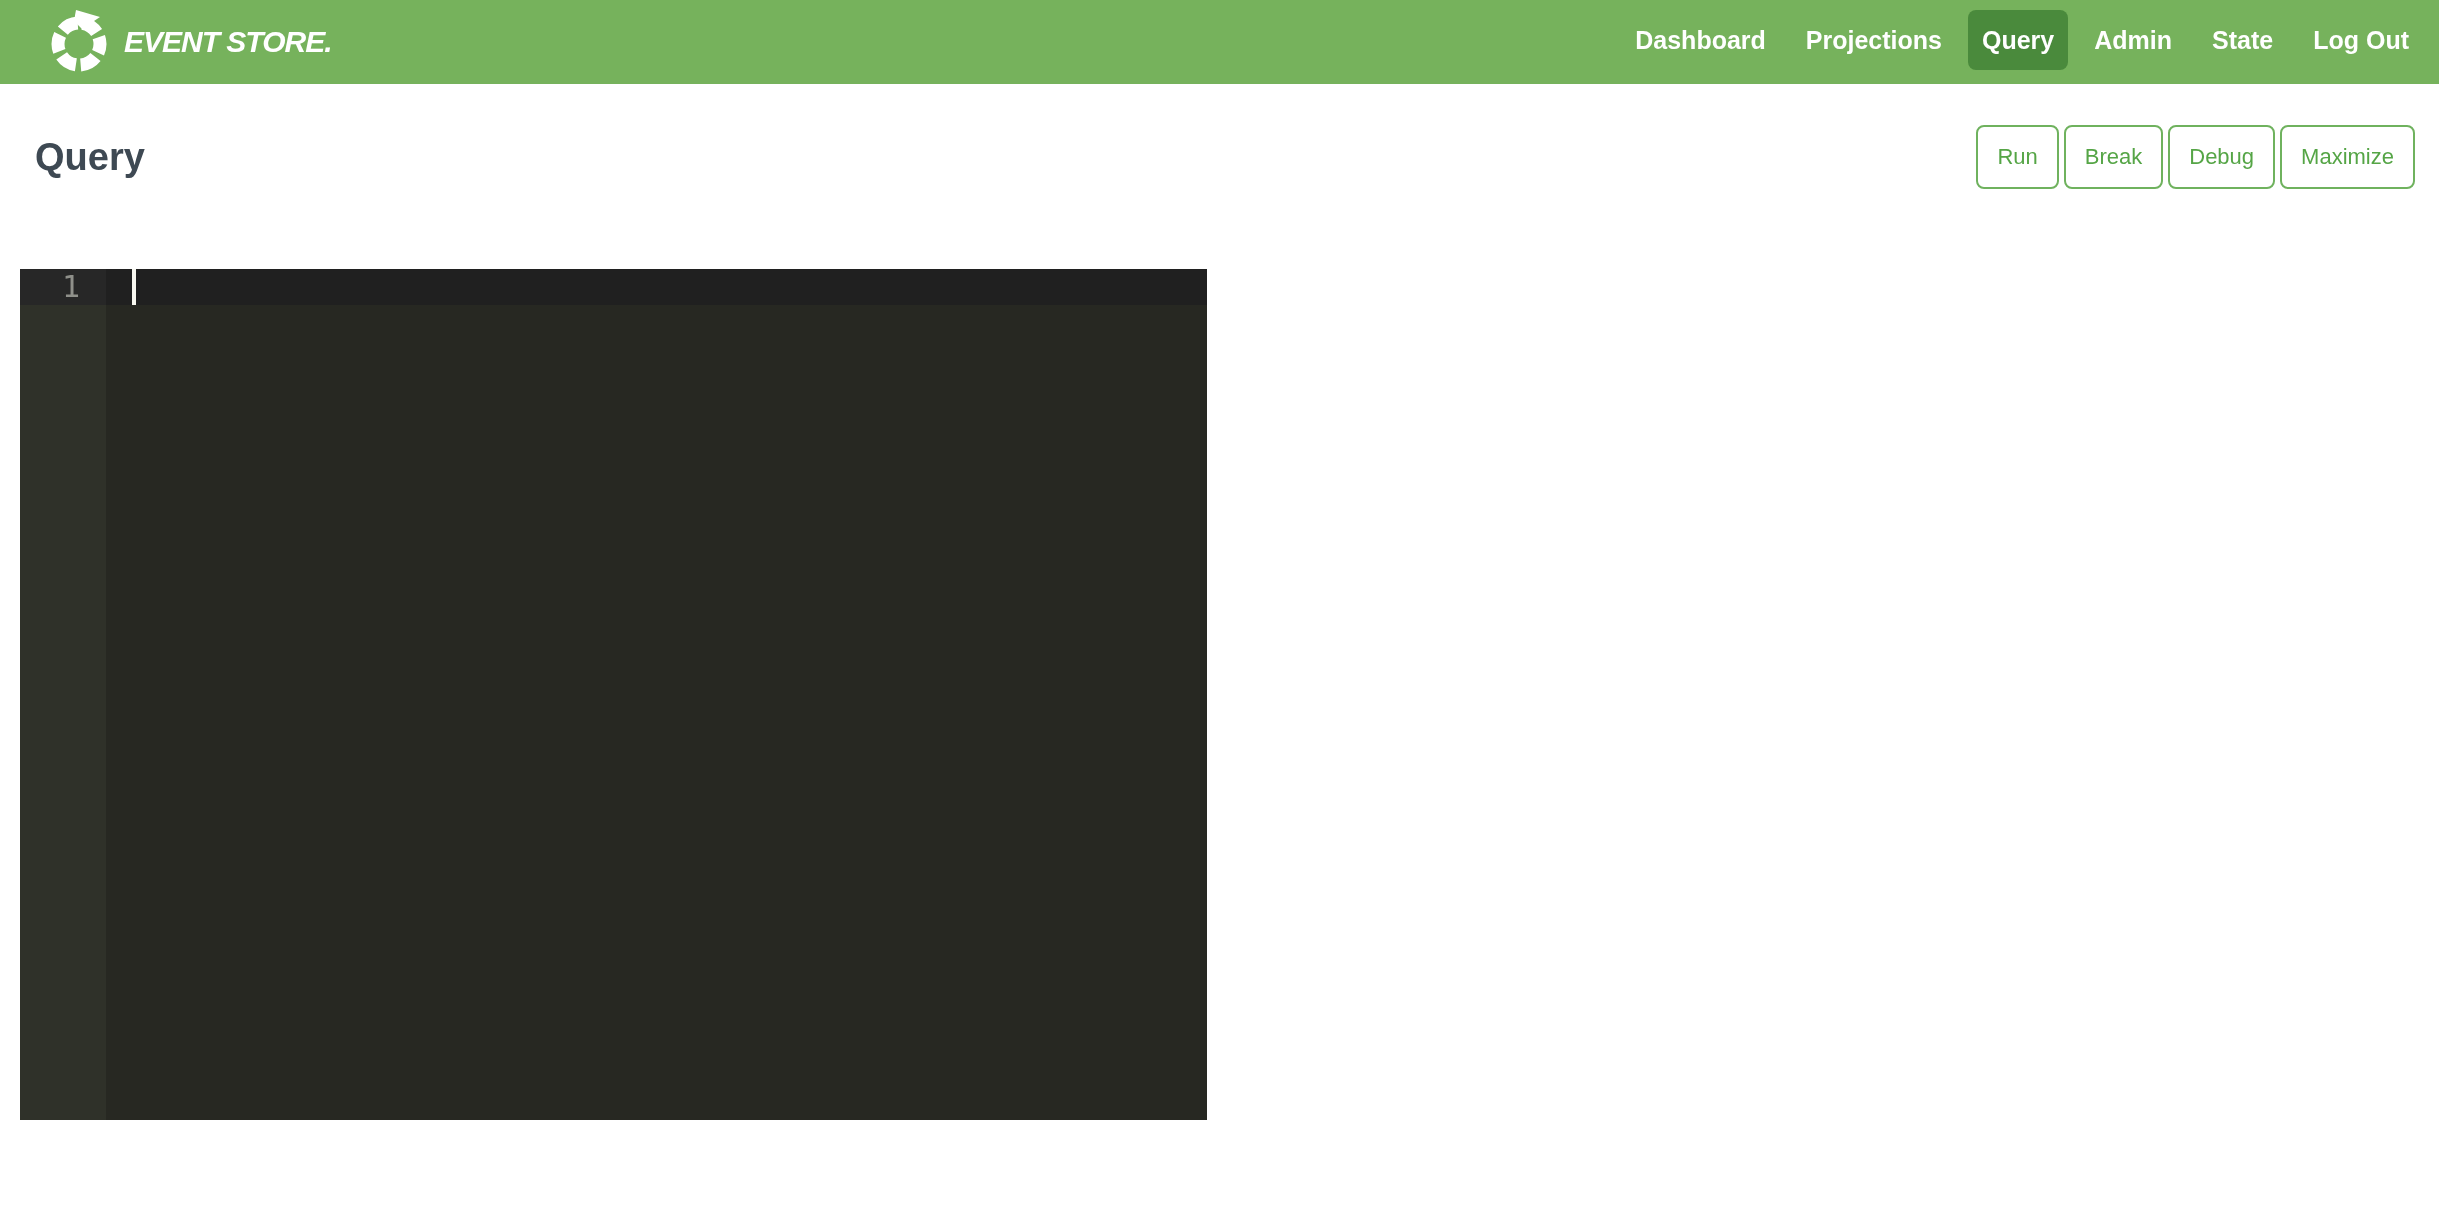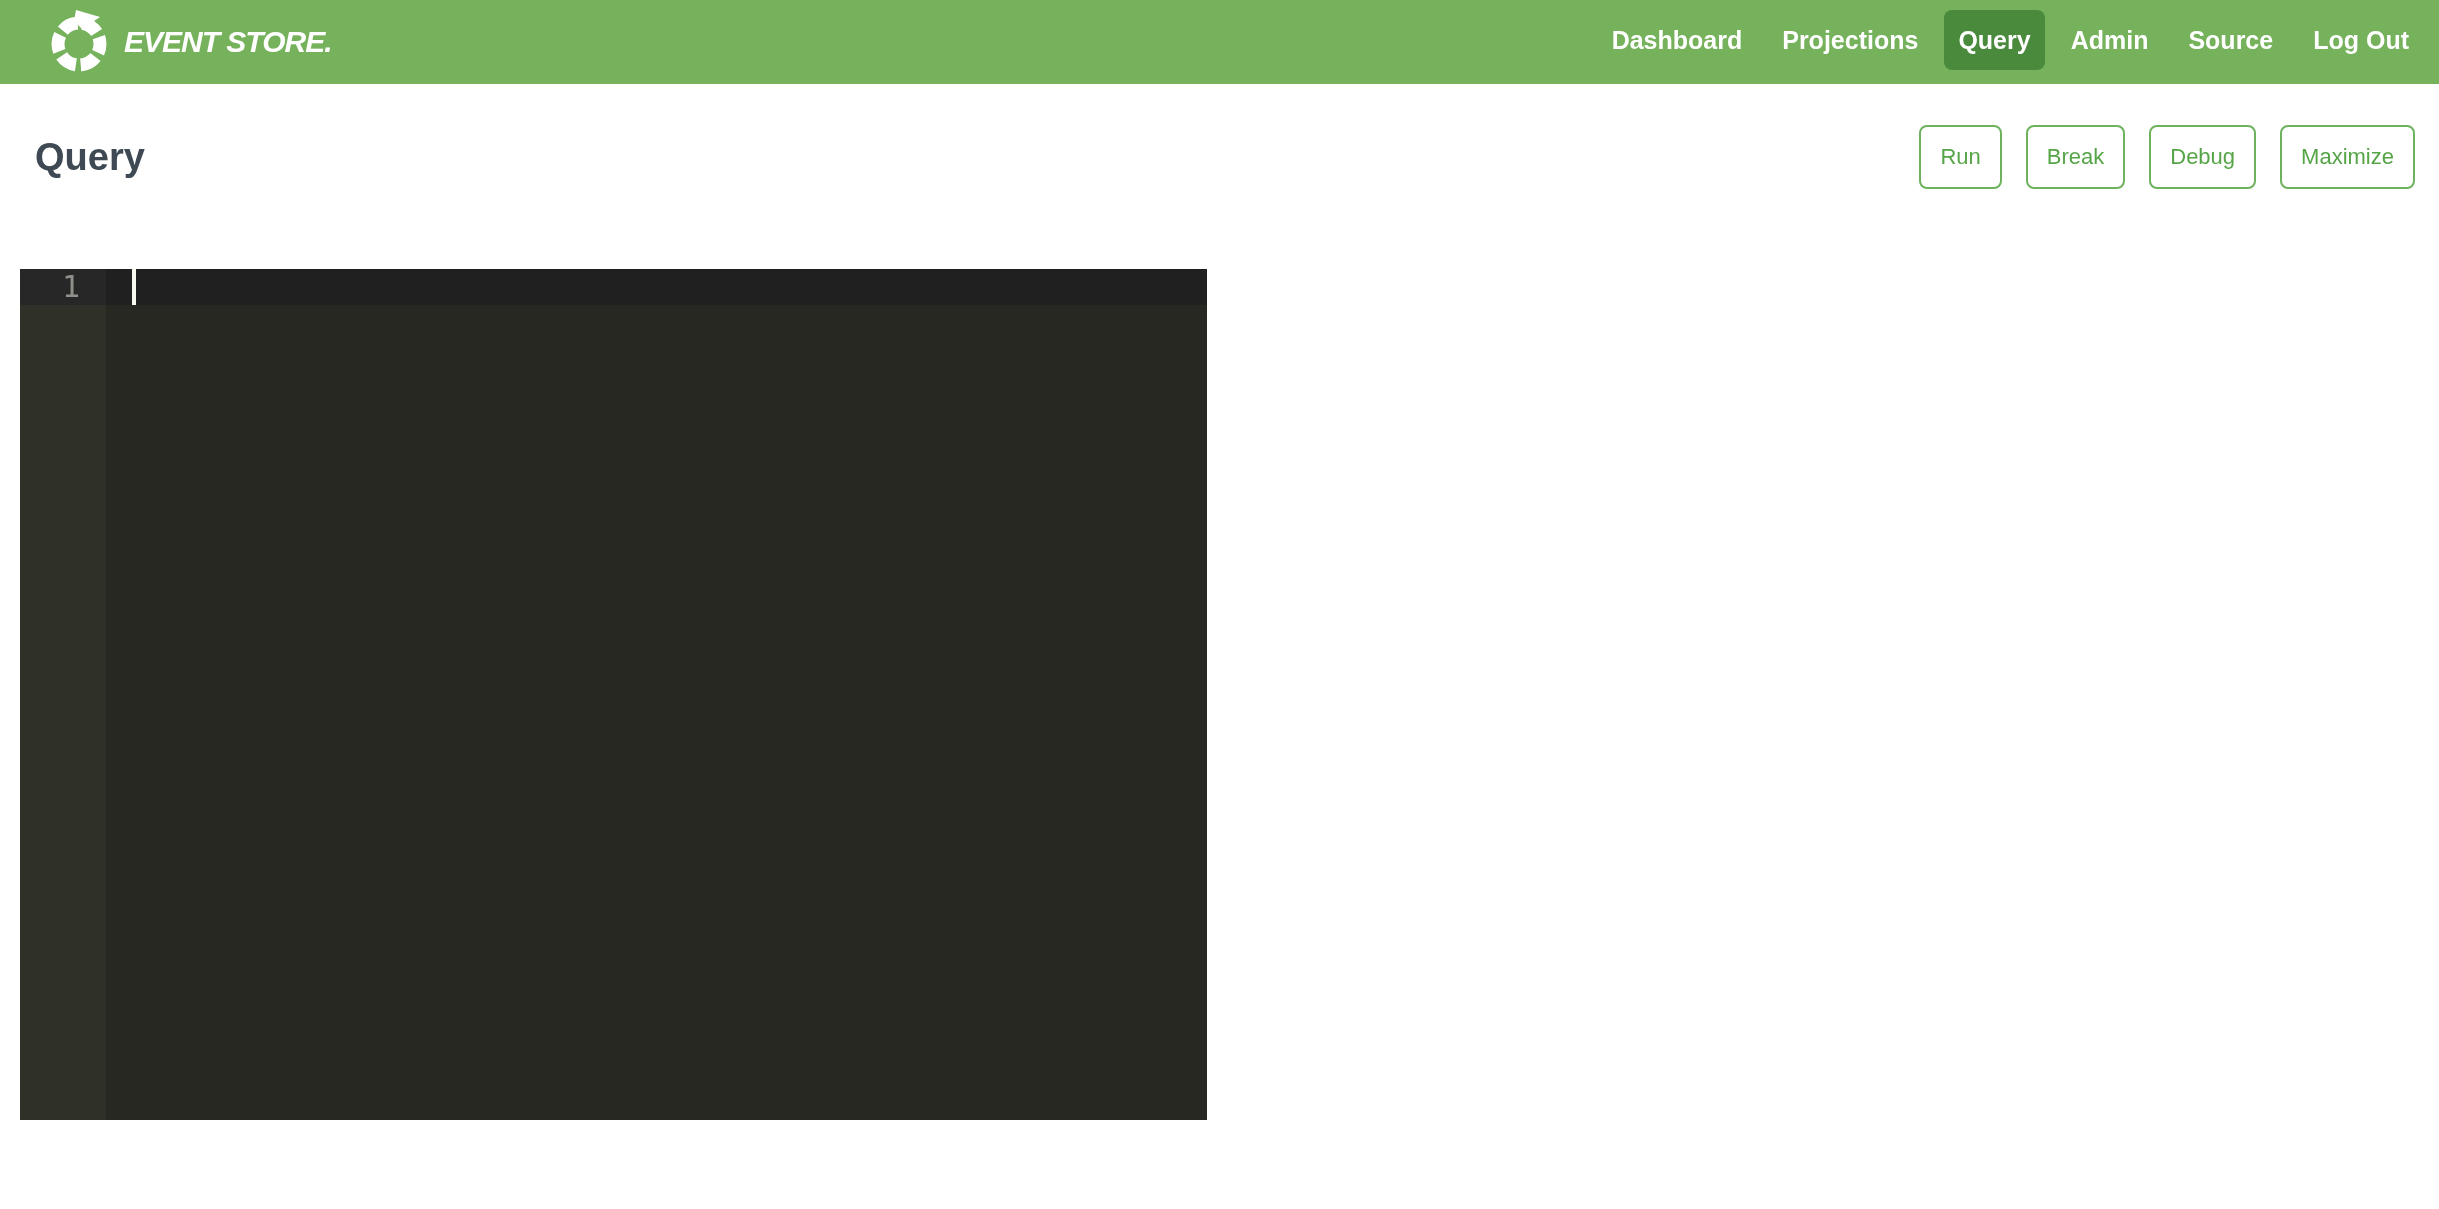--- a/index.html
+++ b/index.html
@@ -63,21 +63,21 @@
     padding: 0 24px 0 35px;
     display: flex;
     align-items: center;
     justify-content: space-between;
   }
   .page-title {
     font-size: 38px;
     font-weight: bold;
     color: #3e4953;
   }
-  .toolbar { display: flex; gap: 24px; }
+  .toolbar { display: flex; gap: 5px; }
   .btn {
     height: 64px;
     padding: 0 19px;
     background: #ffffff;
     border: 2px solid #6fb25e;
     border-radius: 8px;
     color: #55a546;
     font-family: "Liberation Sans", sans-serif;
     font-size: 22px;
     line-height: 60px;
@@ -150,21 +150,21 @@
       <circle cx="33" cy="35" r="21" fill="none" stroke="#ffffff" stroke-width="13" stroke-dasharray="17 5" stroke-dashoffset="8"></circle>
       <polygon points="30,1 54,8 36,20 28,12" fill="#ffffff"></polygon>
     </svg>
     <span class="brand-text">EVENT STORE.</span>
   </a>
   <nav class="nav-menu">
     <a class="nav-item">Dashboard</a>
     <a class="nav-item">Projections</a>
     <a class="nav-item active">Query</a>
     <a class="nav-item">Admin</a>
-    <a class="nav-item">Source</a>
+    <a class="nav-item">State</a>
     <a class="nav-item">Log Out</a>
   </nav>
 </header>
 
 <main>
   <div class="page-header">
     <h1 class="page-title">Query</h1>
     <div class="toolbar">
       <button class="btn">Run</button>
       <button class="btn">Break</button>

